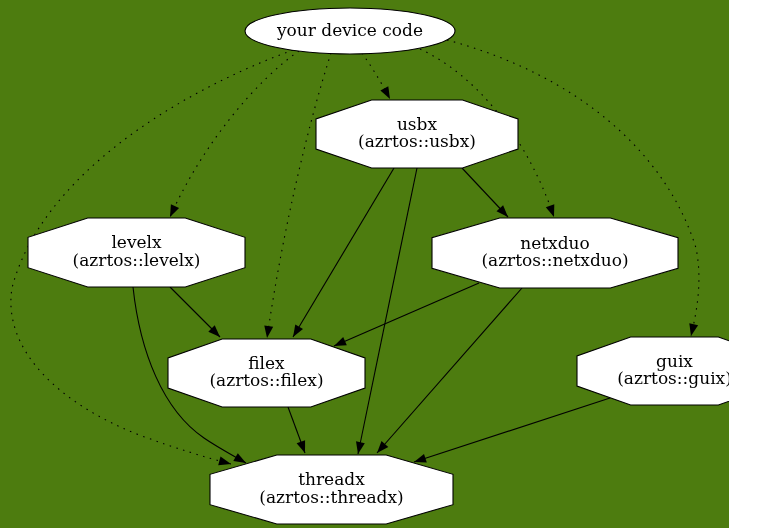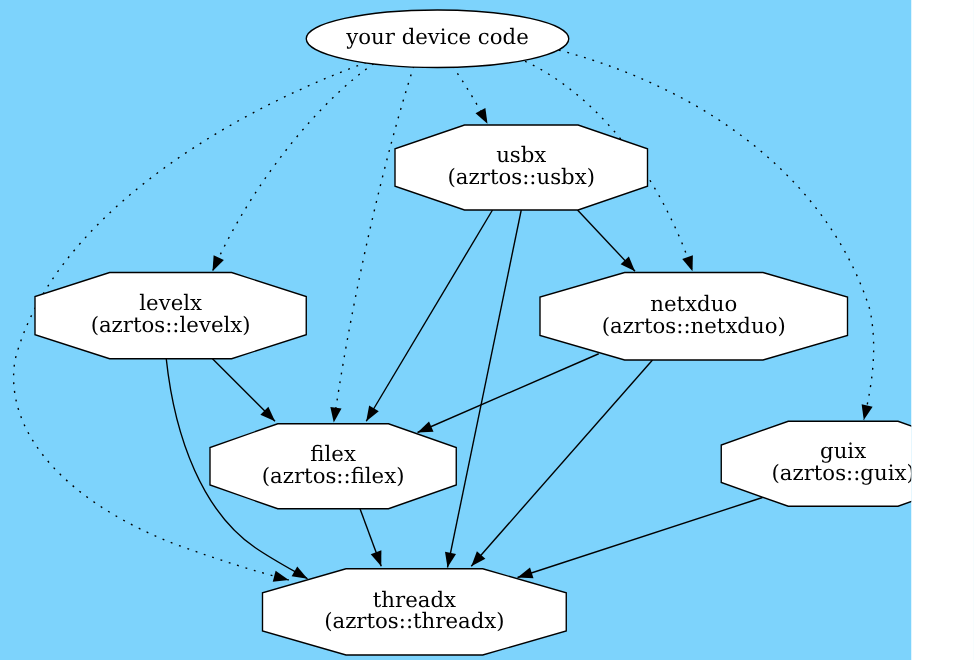--- a/index.html
+++ b/index.html
@@ -1,20 +1,20 @@
 <!DOCTYPE html>
 <html><head>
 <meta charset="utf-8">
 <style>
   html, body { margin: 0; padding: 0; background: #ffffff; }
   .canvas {
     position: relative;
     width: 729px;
     height: 528px;
-    background: #7dd3fc;
+    background: #4d7c0f;
     overflow: hidden;
   }
   svg { display: block; width: 779px; height: 528px; }
   svg text {
     font-family: "DejaVu Serif", "Liberation Serif", serif;
     font-size: 17px;
     fill: #000000;
   }
   .edge { fill: none; stroke-width: 1.1; }
   .edge.dotted { stroke-dasharray: 1.5 5.5; }

